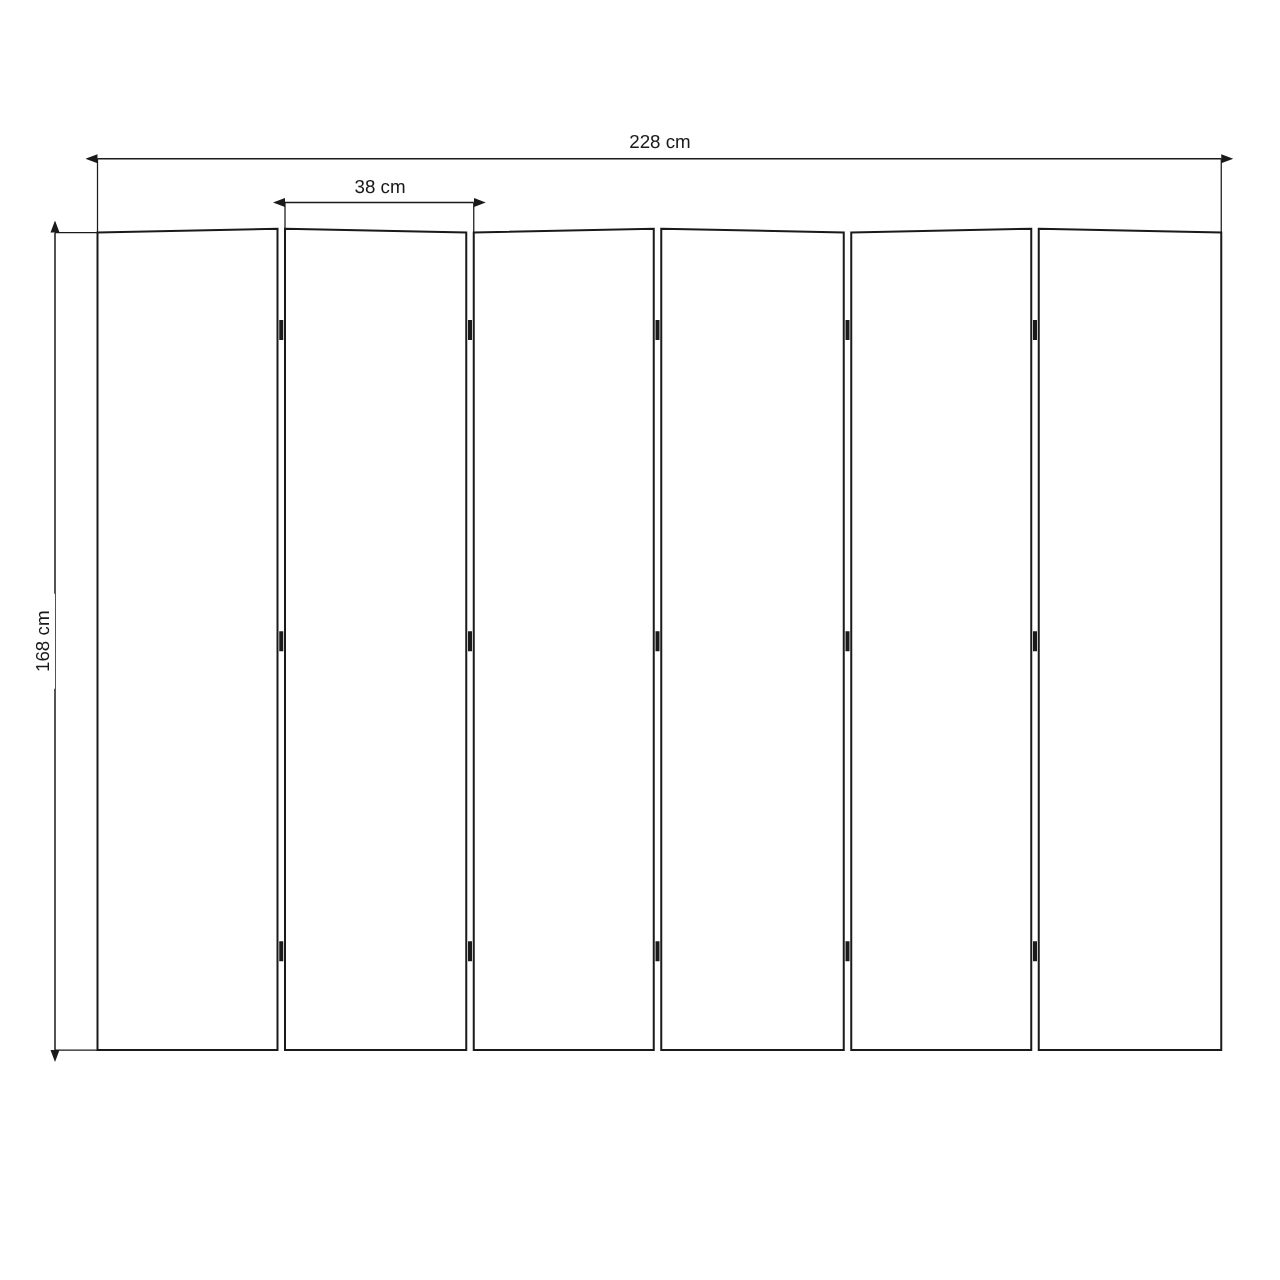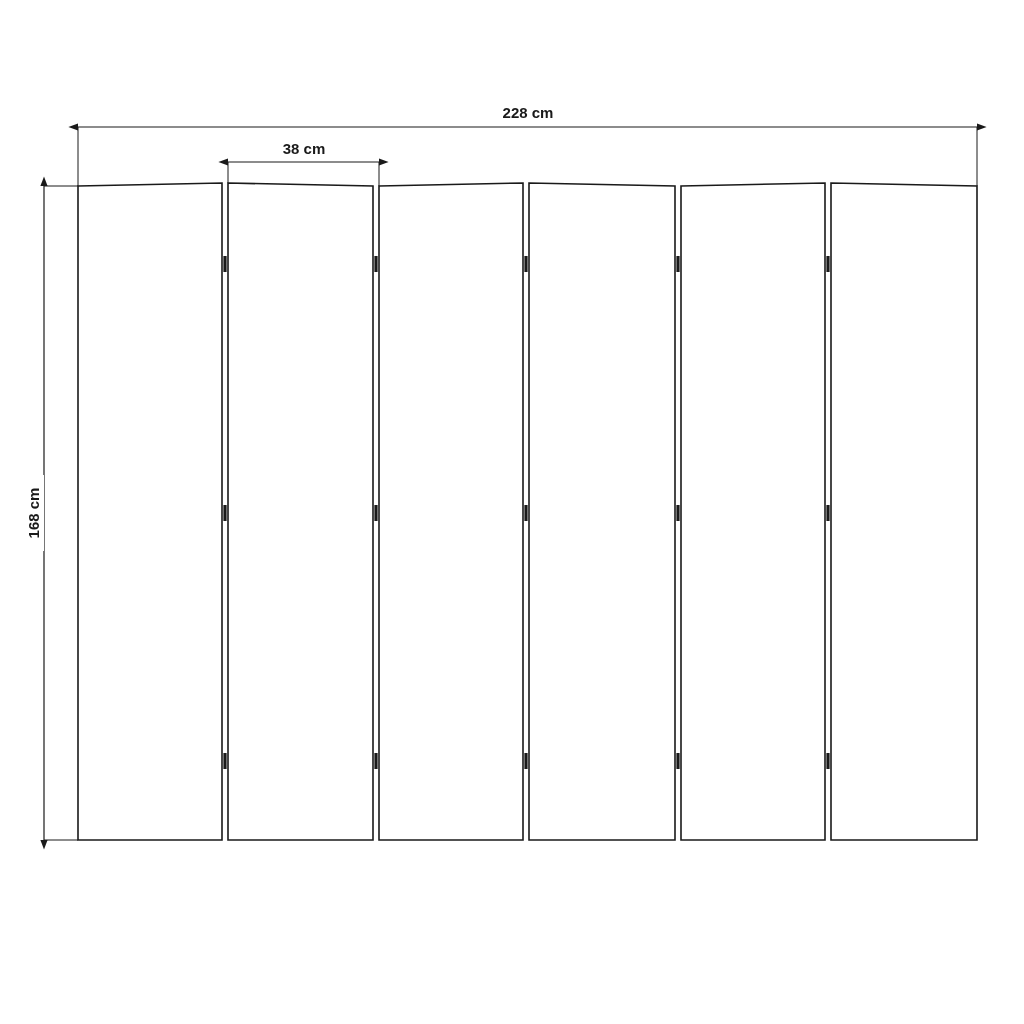--- a/index.html
+++ b/index.html
@@ -11,21 +11,20 @@
     width: 1024px;
     height: 1024px;
     font-family: "Liberation Sans", sans-serif;
     color: #1a1a1a;
     overflow: hidden;
   }
   #stage {
     position: relative;
     width: 944px;
     height: 1024px;
-    font-weight: bold;
   }
   svg#diagram {
     position: absolute;
     left: 0;
     top: 0;
     width: 1024px;
     height: 1024px;
     display: block;
   }
   .dim-text {

